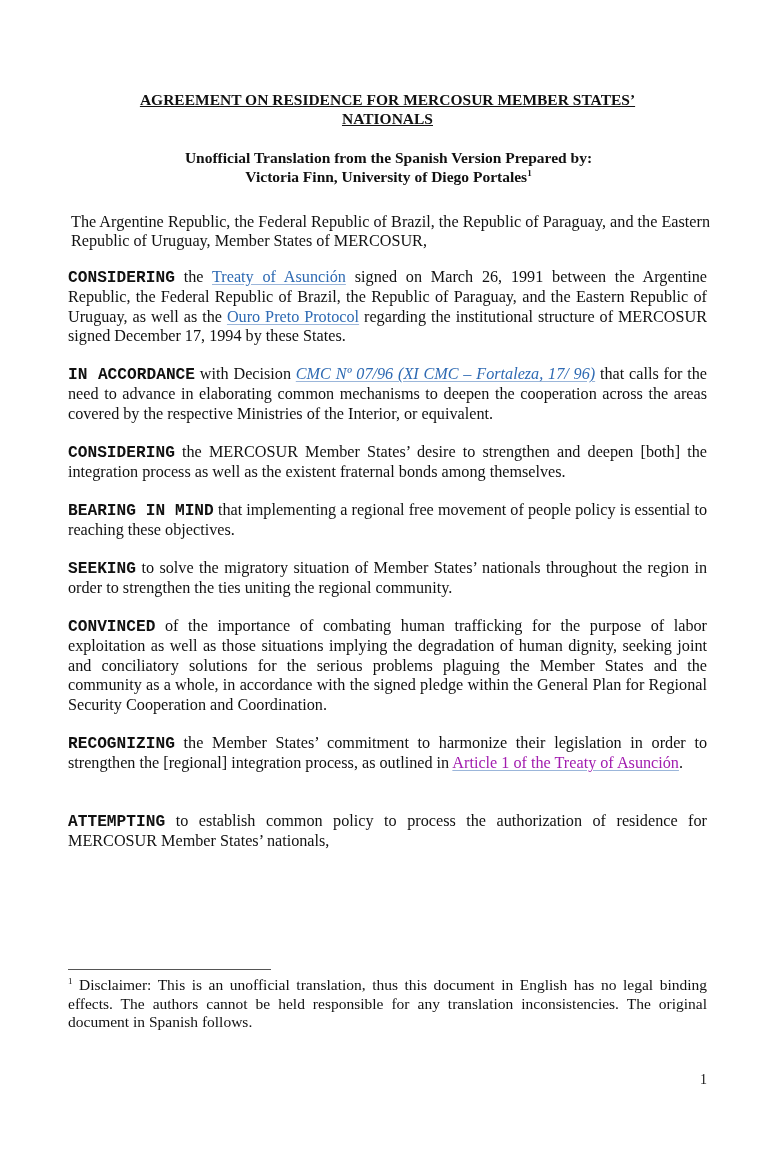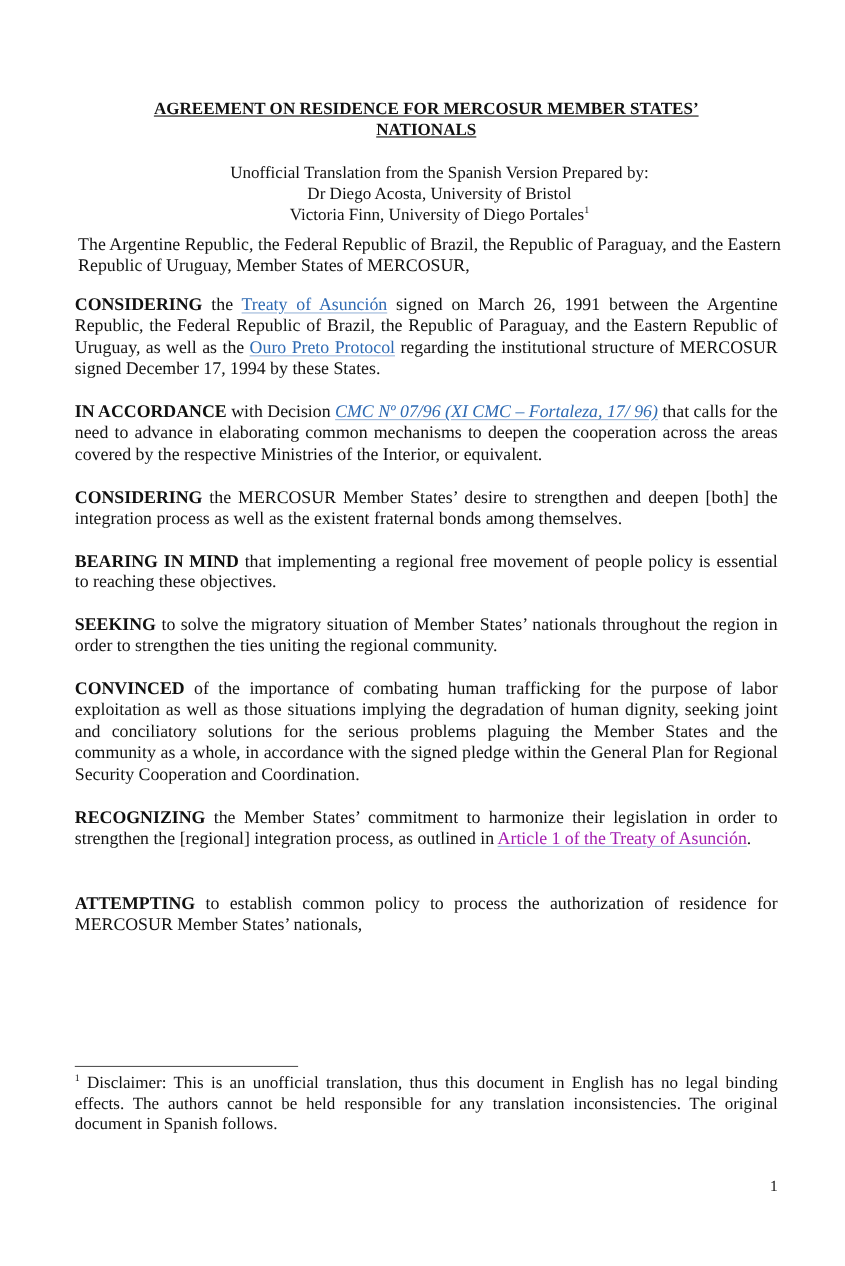--- a/index.html
+++ b/index.html
@@ -1,47 +1,46 @@
 <!DOCTYPE html>
 <html><head>
 <meta charset="utf-8">
 <style>
   html, body { margin: 0; padding: 0; background: #ffffff; }
   body { width: 768px; height: 1151px; position: relative; overflow: hidden;
          font-family: "Liberation Serif", "DejaVu Serif", serif; color: #111; }
   .page { position: absolute; left: 68px; top: 0; width: 639px; }
   .title { position: absolute; top: 90px; left: 0; width: 639px; text-align: center;
            font-weight: bold; font-size: 15.5px; line-height: 19px; text-decoration: underline; }
-  .subtitle { position: absolute; top: 148px; left: 12px; width: 639px; text-align: center;
-              font-weight: normal; font-size: 15.5px; line-height: 19px; }
+  .subtitle { position: absolute; top: 148px; left: 1px; width: 639px; text-align: center;
+              font-weight: bold; font-size: 15.5px; line-height: 19px; }
   .subtitle div { white-space: nowrap; }
   sup { font-size: 9px; vertical-align: super; line-height: 0; }
   .para { position: absolute; left: 0; width: 639px; font-size: 16.2px; line-height: 19.4px;
           text-align: justify; }
-  .para b { font-weight: bold; }
+  .para b { font-weight: bold; font-family: Liberation Mono, monospace; }
   a.lnk { color: #2e6ab3; text-decoration: underline; text-decoration-color: #9bb6da;
           text-underline-offset: 2px; }
   .fn-rule { position: absolute; left: 0; top: 969px; width: 203px; height: 1px; background: #555; }
   .footnote { position: absolute; left: 0; top: 976px; width: 639px; font-size: 15.5px;
               line-height: 18.6px; text-align: justify; }
   .pagenum { position: absolute; right: 0; top: 1072px; font-size: 14px; }
 </style>
 </head>
 <body>
 
 <div class="page">
 
   <div class="title">
     <div>AGREEMENT ON RESIDENCE FOR MERCOSUR MEMBER STATES’</div>
     <div>NATIONALS</div>
   </div>
 
   <div class="subtitle">
     <div>Unofficial Translation from the Spanish Version Prepared by:</div>
-    <div>Dr Diego Acosta, University of Bristol</div>
     <div><span>Victoria Finn, University of Diego Portales</span><sup>1</sup></div>
   </div>
 
   <p class="para" style="top:210px;margin:3px;">The Argentine Republic, the Federal Republic of Brazil, the Republic of Paraguay, and the Eastern Republic of Uruguay, Member States of MERCOSUR,</p>
 
   <p class="para" style="top:268px;margin:0;"><b>CONSIDERING</b><span> the </span><a class="lnk" style="color: rgb(46, 106, 179);">Treaty of Asunción</a><span> signed on March 26, 1991 between the Argentine Republic, the Federal Republic of Brazil, the Republic of Paraguay, and the Eastern Republic of Uruguay, as well as the </span><a class="lnk" style="color: rgb(46, 106, 179);">Ouro Preto Protocol</a><span> regarding the institutional structure of MERCOSUR signed December 17, 1994 by these States.</span></p>
 
   <p class="para" style="top:365px;margin:0;"><b>IN ACCORDANCE</b><span> with Decision </span><a class="lnk" style="color: rgb(46, 106, 179); font-style: italic;">CMC Nº 07/96 (XI CMC – Fortaleza, 17/ 96)</a><span> that calls for the need to advance in elaborating common mechanisms to deepen the cooperation across the areas covered by the respective Ministries of the Interior, or equivalent.</span></p>
 
   <p class="para" style="top:443px;margin:0;"><b>CONSIDERING</b><span> the MERCOSUR Member States’ desire to strengthen and deepen [both] the integration process as well as the existent fraternal bonds among themselves.</span></p>

